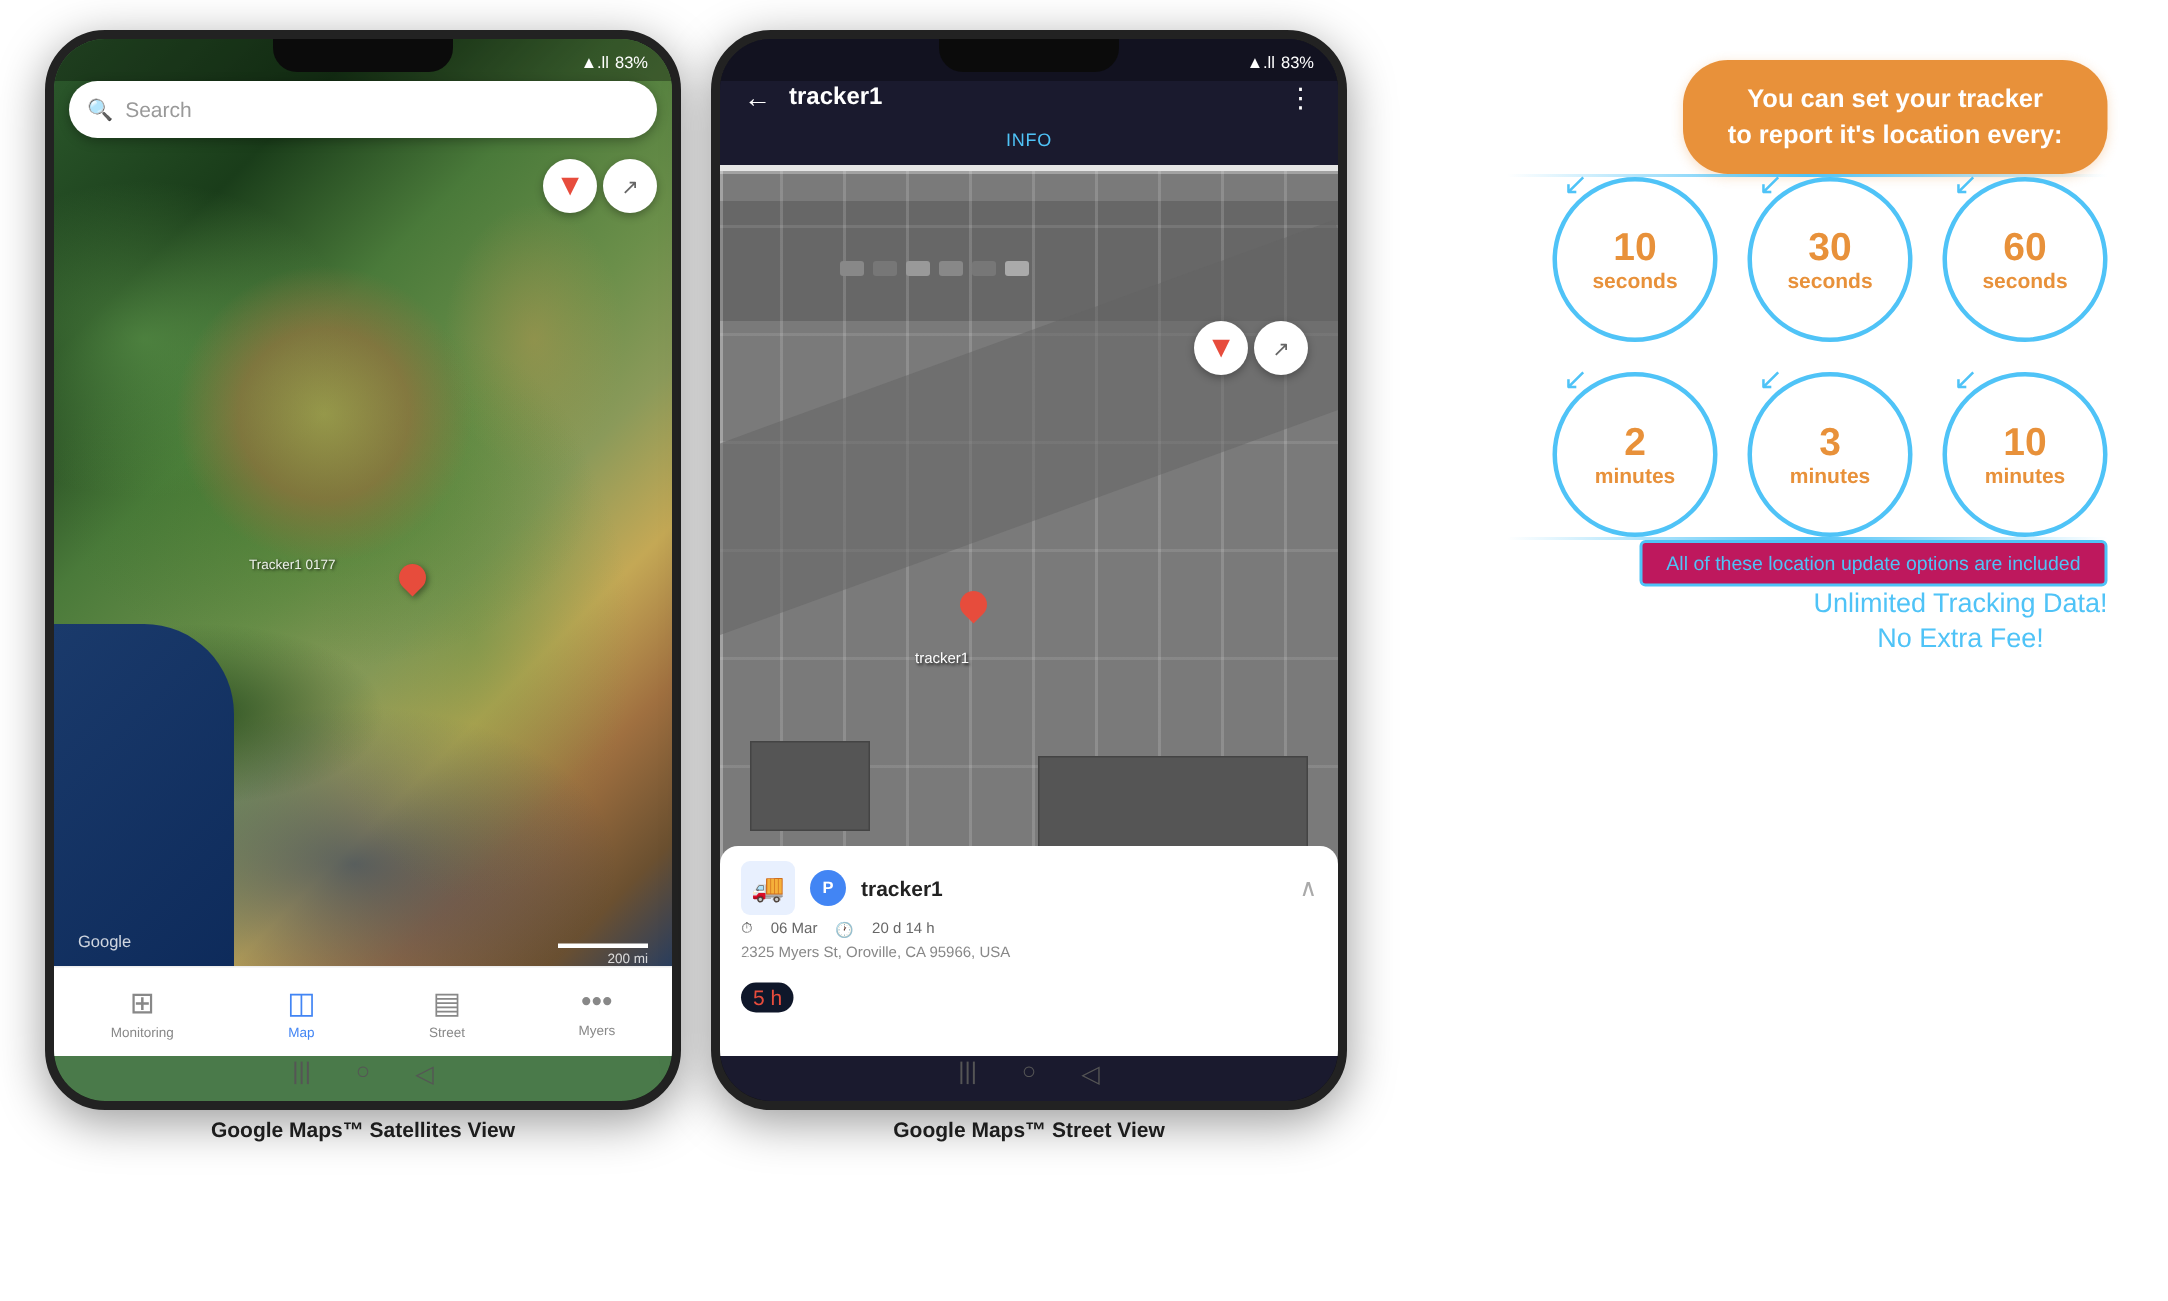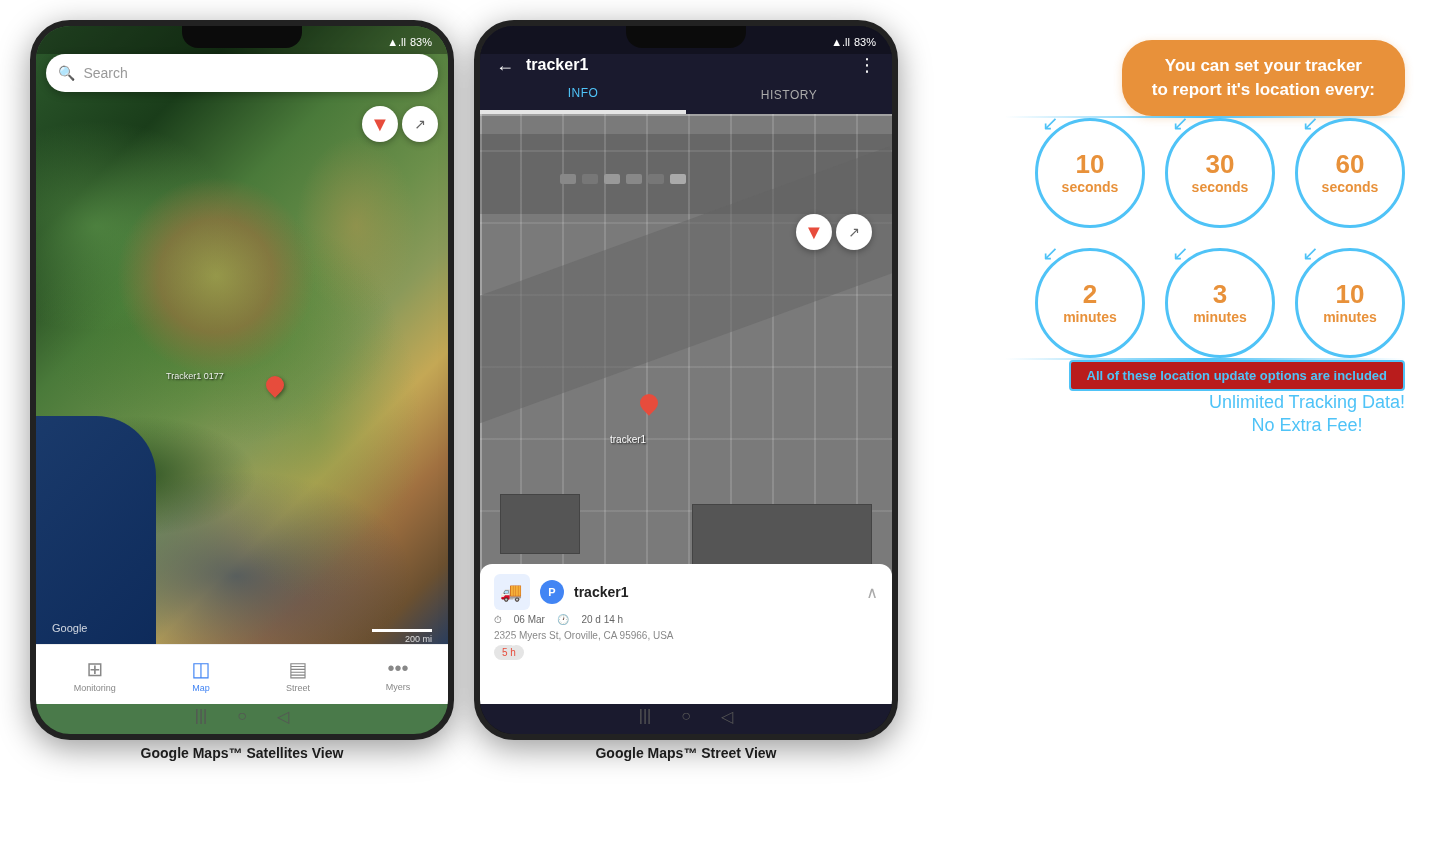--- a/index.html
+++ b/index.html
@@ -484,27 +484,27 @@
       color: #666;
       margin-bottom: 4px;
     }
 
     .info-address {
       font-size: 10px;
       color: #888;
     }
 
     .time-badge {
-      background: #e5e5e5;
+      background: #0f172a;
       color: #e74c3c;
-      font-size: 10px;
+      font-size: 14px;
       padding: 2px 8px;
       border-radius: 10px;
       display: inline-block;
-      margin-top: 4px;
+      margin-top: 14px;
     }
 
     .phone-caption {
       font-size: 14px;
       font-weight: bold;
       color: #222;
       margin-top: 5px;
       text-align: center;
     }
 
@@ -576,27 +576,27 @@
       line-height: 1.1;
     }
 
     .circle-unit {
       font-size: 14px;
       font-weight: bold;
       color: #e8913a;
     }
 
     .included-badge {
-      background: #b91c1c;
+      background: #be185d;
       border: 2px solid #4fc3f7;
       border-radius: 4px;
       padding: 6px 16px;
       color: #4fc3f7;
       font-size: 13px;
-      font-weight: bold;
+      font-weight: normal;
       text-align: center;
     }
 
     .unlimited-text {
       text-align: center;
       font-size: 18px;
       font-weight: normal;
       color: #4fc3f7;
       line-height: 1.3;
     }
@@ -696,23 +696,20 @@
 
         <div class="phone2-header">
           <span class="phone2-back">←</span>
           <span class="phone2-title">tracker1</span>
           <span class="phone2-menu">⋮</span>
         </div>
 
         <div class="phone2-tabs">
           <div class="tab-item active">
             <span>INFO</span>
-          </div>
-          <div class="tab-item">
-            <span>HISTORY</span>
           </div>
         </div>
 
         <div class="aerial-map">
           <div class="parking-lot">
 
             <div class="lot-line" style="left:0;top:0;width:100%;height:2px;"></div>
             <div class="lot-line" style="left:0;top:0;width:2px;height:100%;"></div>
 
             <div style="position:absolute;top:20px;left:0;right:0;height:80px;background:rgba(0,0,0,0.15);"></div>

